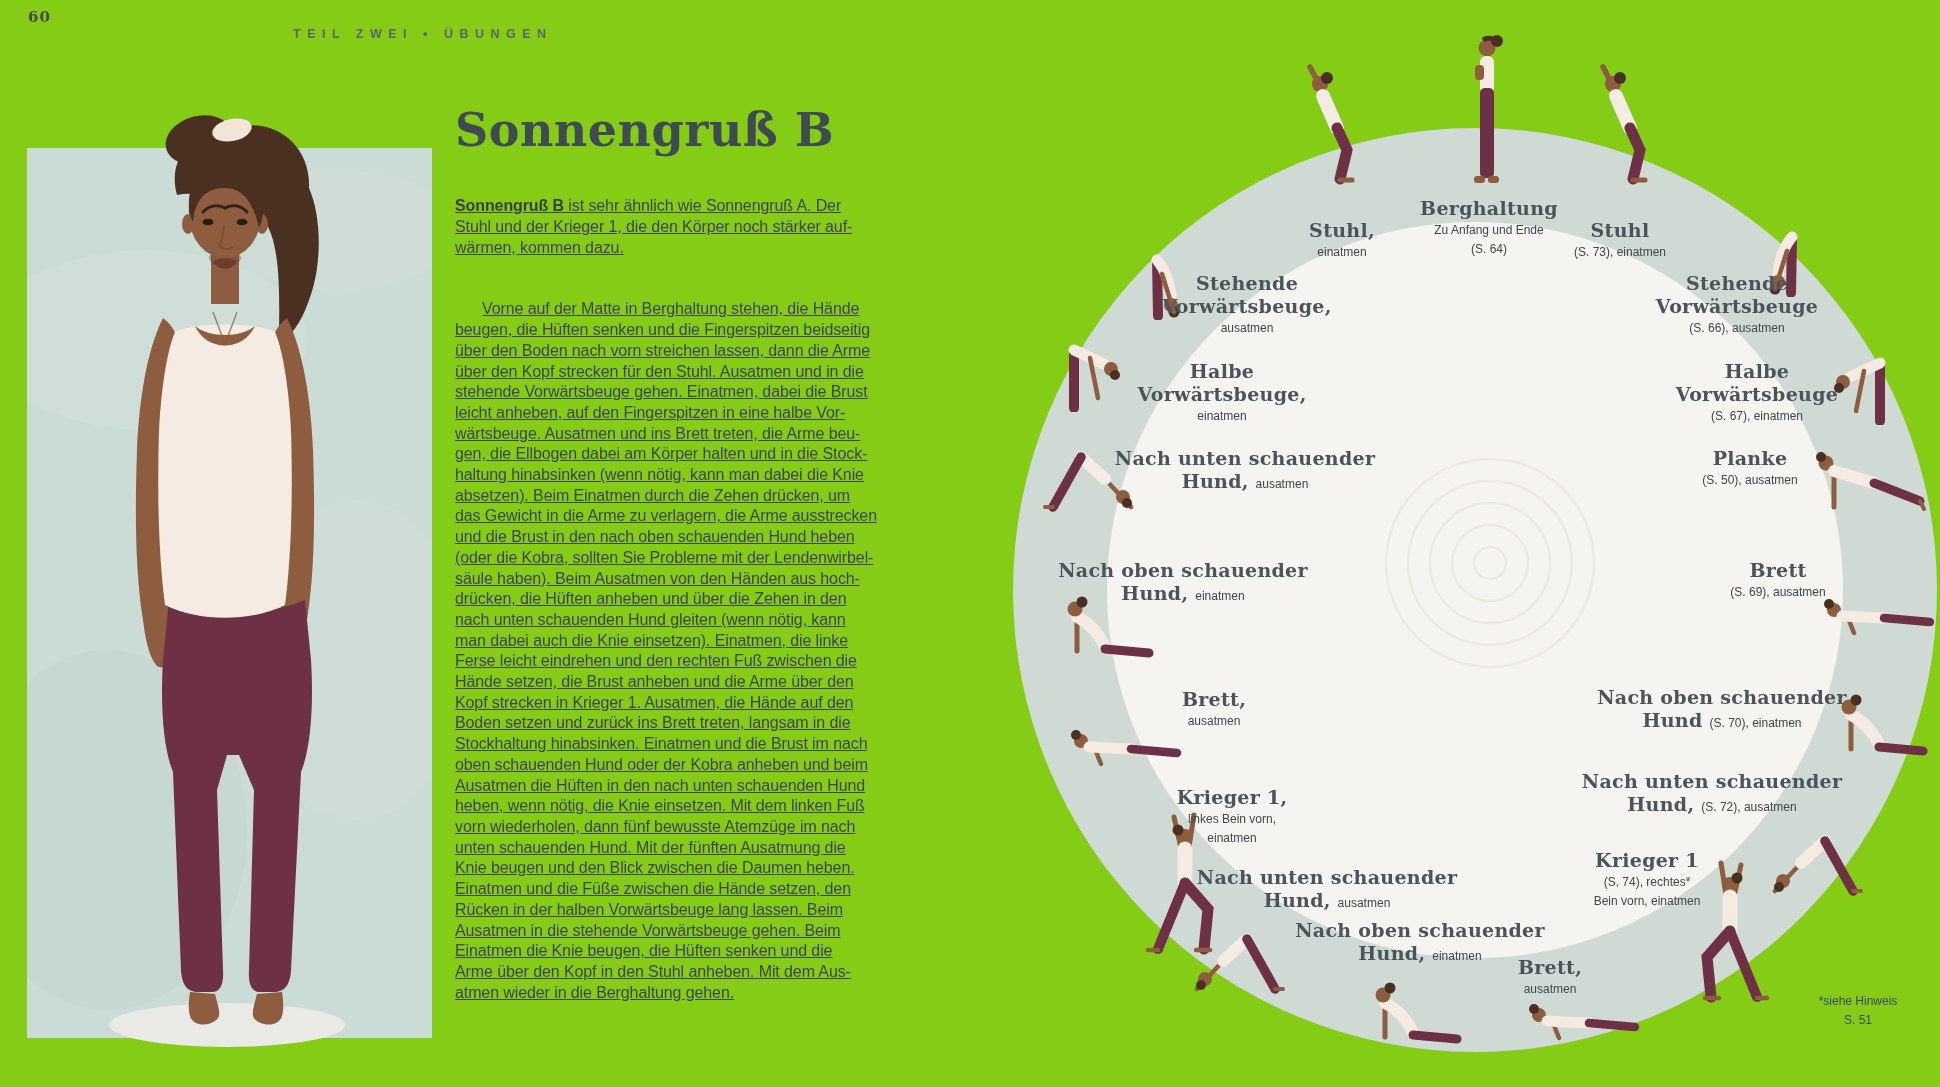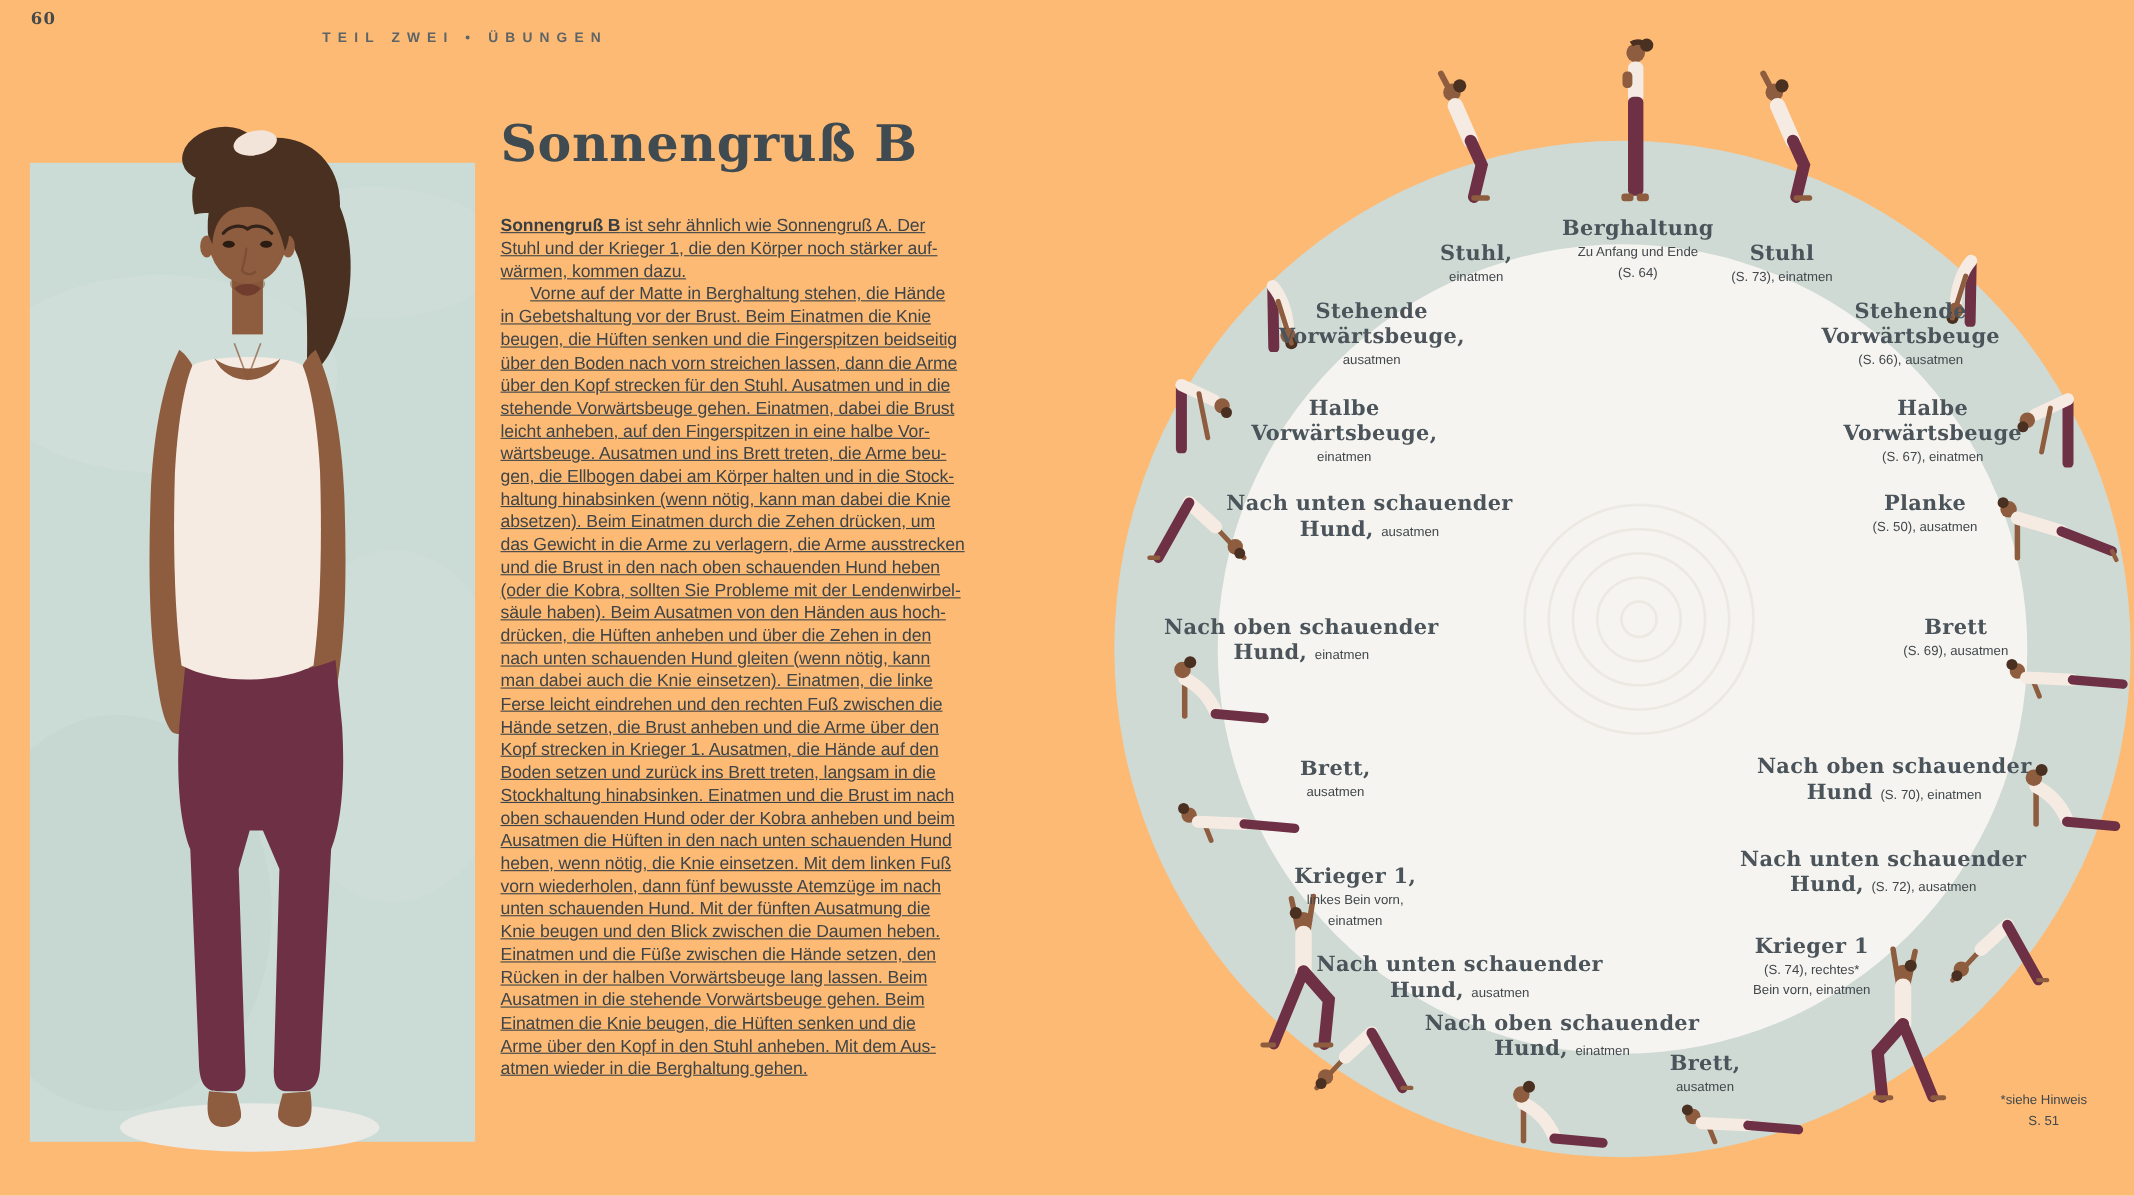--- a/index.html
+++ b/index.html
@@ -1,18 +1,18 @@
 <!DOCTYPE html>
 <html><head>
 <meta charset="utf-8">
 <style>
   html,body{margin:0;padding:0;background:#e8e6e2;}
   .page{
     position:relative;width:1940px;height:1087px;overflow:hidden;
-    background:#fdba74;font-family:"Liberation Sans",sans-serif;
+    background:#84cc16;font-family:"Liberation Sans",sans-serif;
   }
   
   .folio{
     position:absolute;left:28px;top:8px;
     font-family:"DejaVu Serif",serif;font-weight:bold;font-size:15px;color:#45494b;letter-spacing:1px;
   }
   .running-head{
     position:absolute;left:293px;top:27px;
     font-size:12.5px;font-weight:bold;letter-spacing:6.5px;color:#5c6467;
   }
@@ -20,21 +20,21 @@
   .article{position:absolute;left:455px;top:106px;width:500px;}
   .article h1{
     margin:0 0 42px 0;
     font-family:"DejaVu Serif",serif;font-weight:bold;
     font-size:46px;line-height:1.05;color:#3f4b50;letter-spacing:0.5px;
   }
   .body-line{
     white-space:nowrap;font-size:16px;line-height:20.7px;color:#3e4447;letter-spacing:-0.1px;text-decoration:underline;
   }
   .body-line b{font-weight:bold;color:#383e41;}
-  .body-line.indent{text-indent:27px;}
+  .body-line.indent{text-indent:27px;margin-top:41px;}
   
   .left-illustration{position:absolute;left:27px;top:100px;width:405px;height:960px;}
   
   .diagram-layer{position:absolute;left:0;top:0;width:1940px;height:1087px;}
   #ring-svg{position:absolute;left:960px;top:20px;}
   .pose-figure{position:absolute;}
   .pose-label{
     position:absolute;transform:translateX(-50%);text-align:center;line-height:1.18;z-index:5;
   }
   .pose-line{white-space:nowrap;}
@@ -100,21 +100,20 @@
     </svg>
   </div>
 
   <div class="article">
     <h1>Sonnengruß B</h1>
     <div id="body-lines">
         <div class="body-line"><b>Sonnengruß B</b> ist sehr ähnlich wie Sonnengruß A. Der</div>
         <div class="body-line">Stuhl und der Krieger 1, die den Körper noch stärker auf-</div>
         <div class="body-line">wärmen, kommen dazu.</div>
         <div class="body-line indent">Vorne auf der Matte in Berghaltung stehen, die Hände</div>
-        <div class="body-line">in Gebetshaltung vor der Brust. Beim Einatmen die Knie</div>
         <div class="body-line">beugen, die Hüften senken und die Fingerspitzen beidseitig</div>
         <div class="body-line">über den Boden nach vorn streichen lassen, dann die Arme</div>
         <div class="body-line">über den Kopf strecken für den Stuhl. Ausatmen und in die</div>
         <div class="body-line">stehende Vorwärtsbeuge gehen. Einatmen, dabei die Brust</div>
         <div class="body-line">leicht anheben, auf den Fingerspitzen in eine halbe Vor-</div>
         <div class="body-line">wärtsbeuge. Ausatmen und ins Brett treten, die Arme beu-</div>
         <div class="body-line">gen, die Ellbogen dabei am Körper halten und in die Stock-</div>
         <div class="body-line">haltung hinabsinken (wenn nötig, kann man dabei die Knie</div>
         <div class="body-line">absetzen). Beim Einatmen durch die Zehen drücken, um</div>
         <div class="body-line">das Gewicht in die Arme zu verlagern, die Arme ausstrecken</div>

